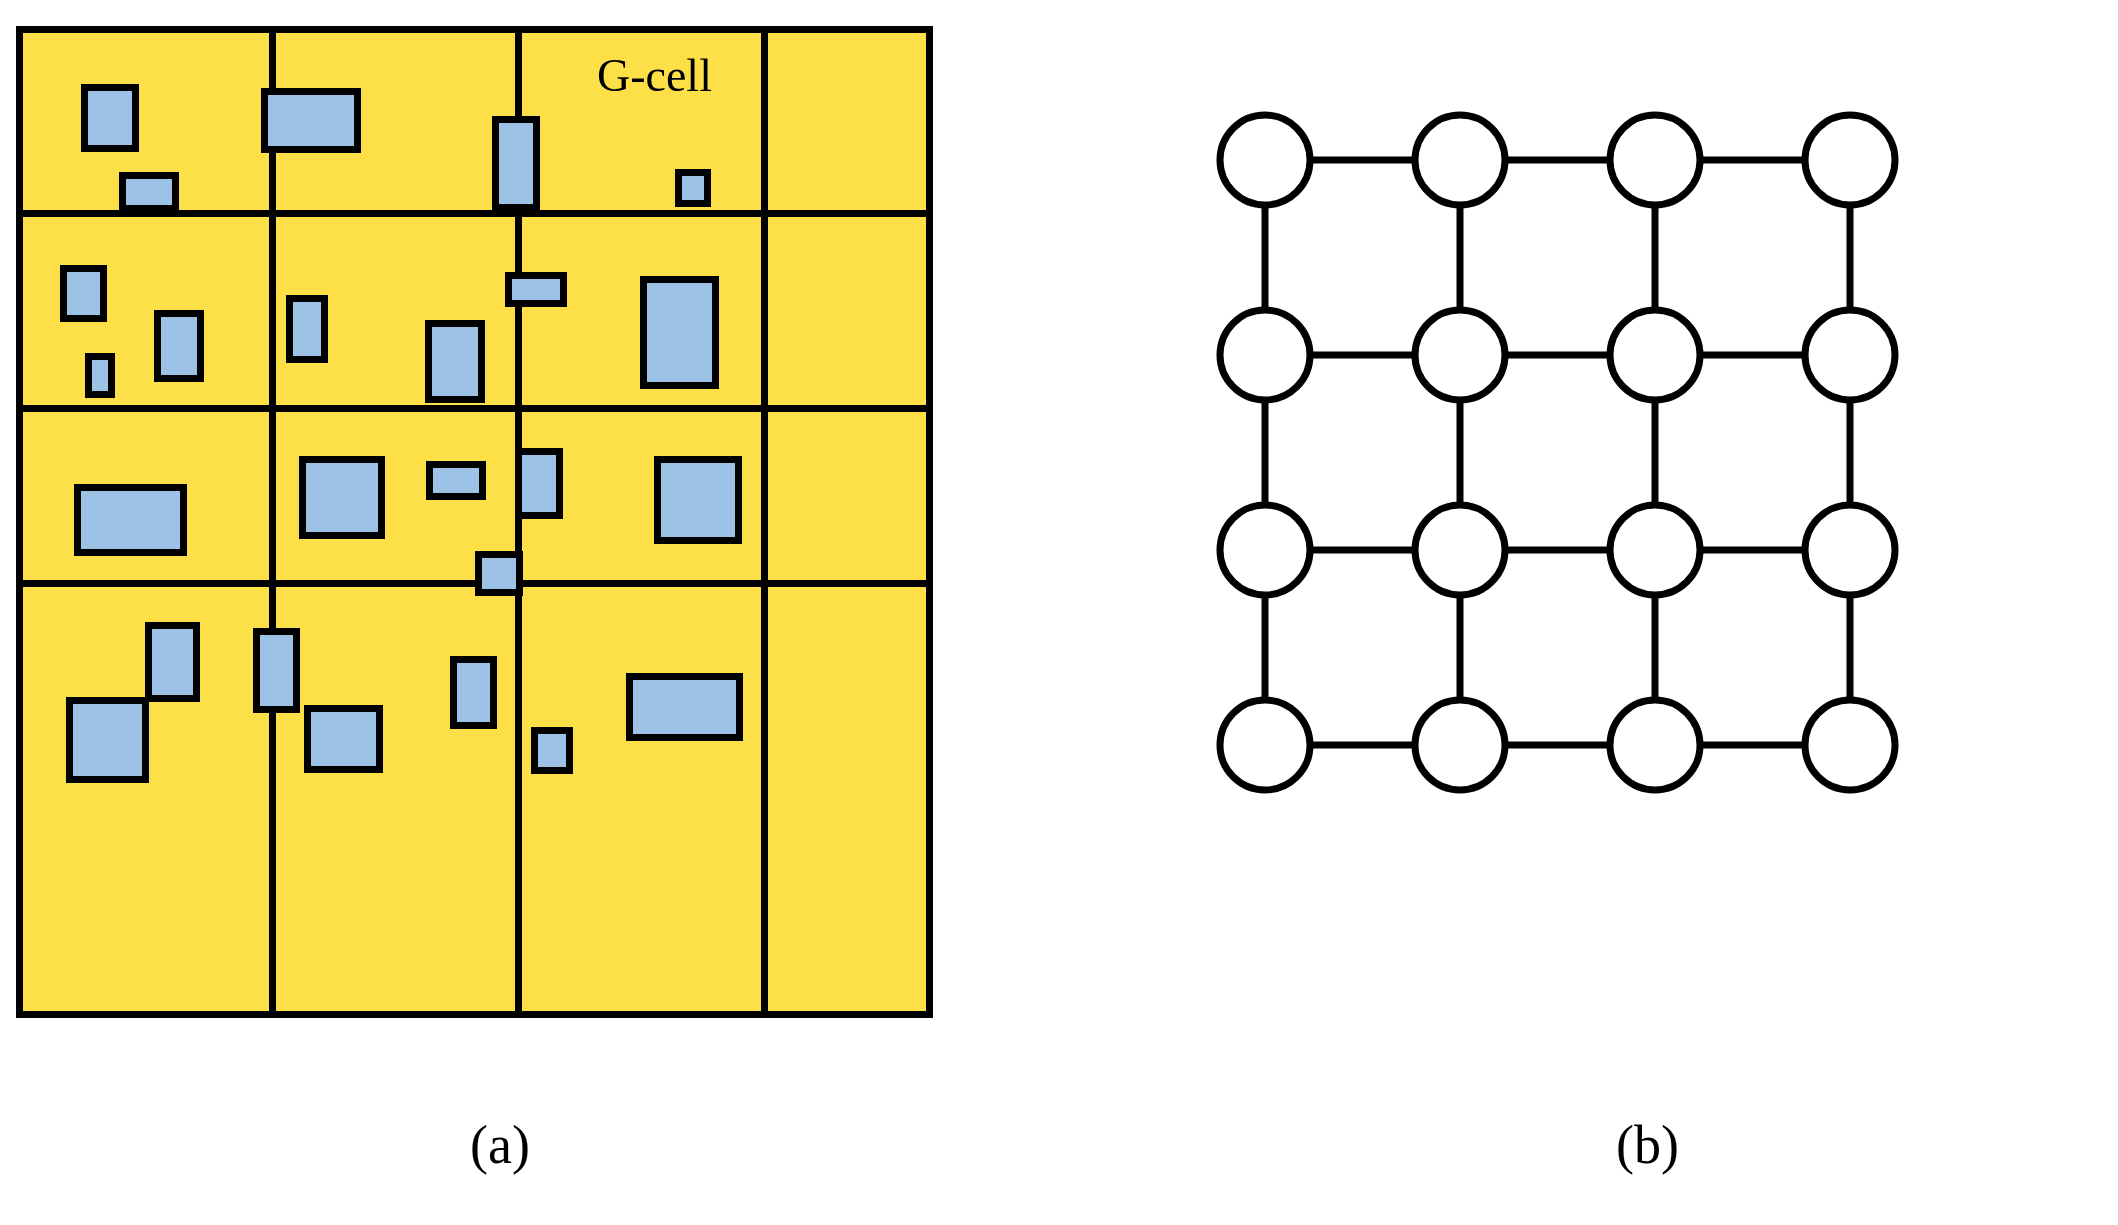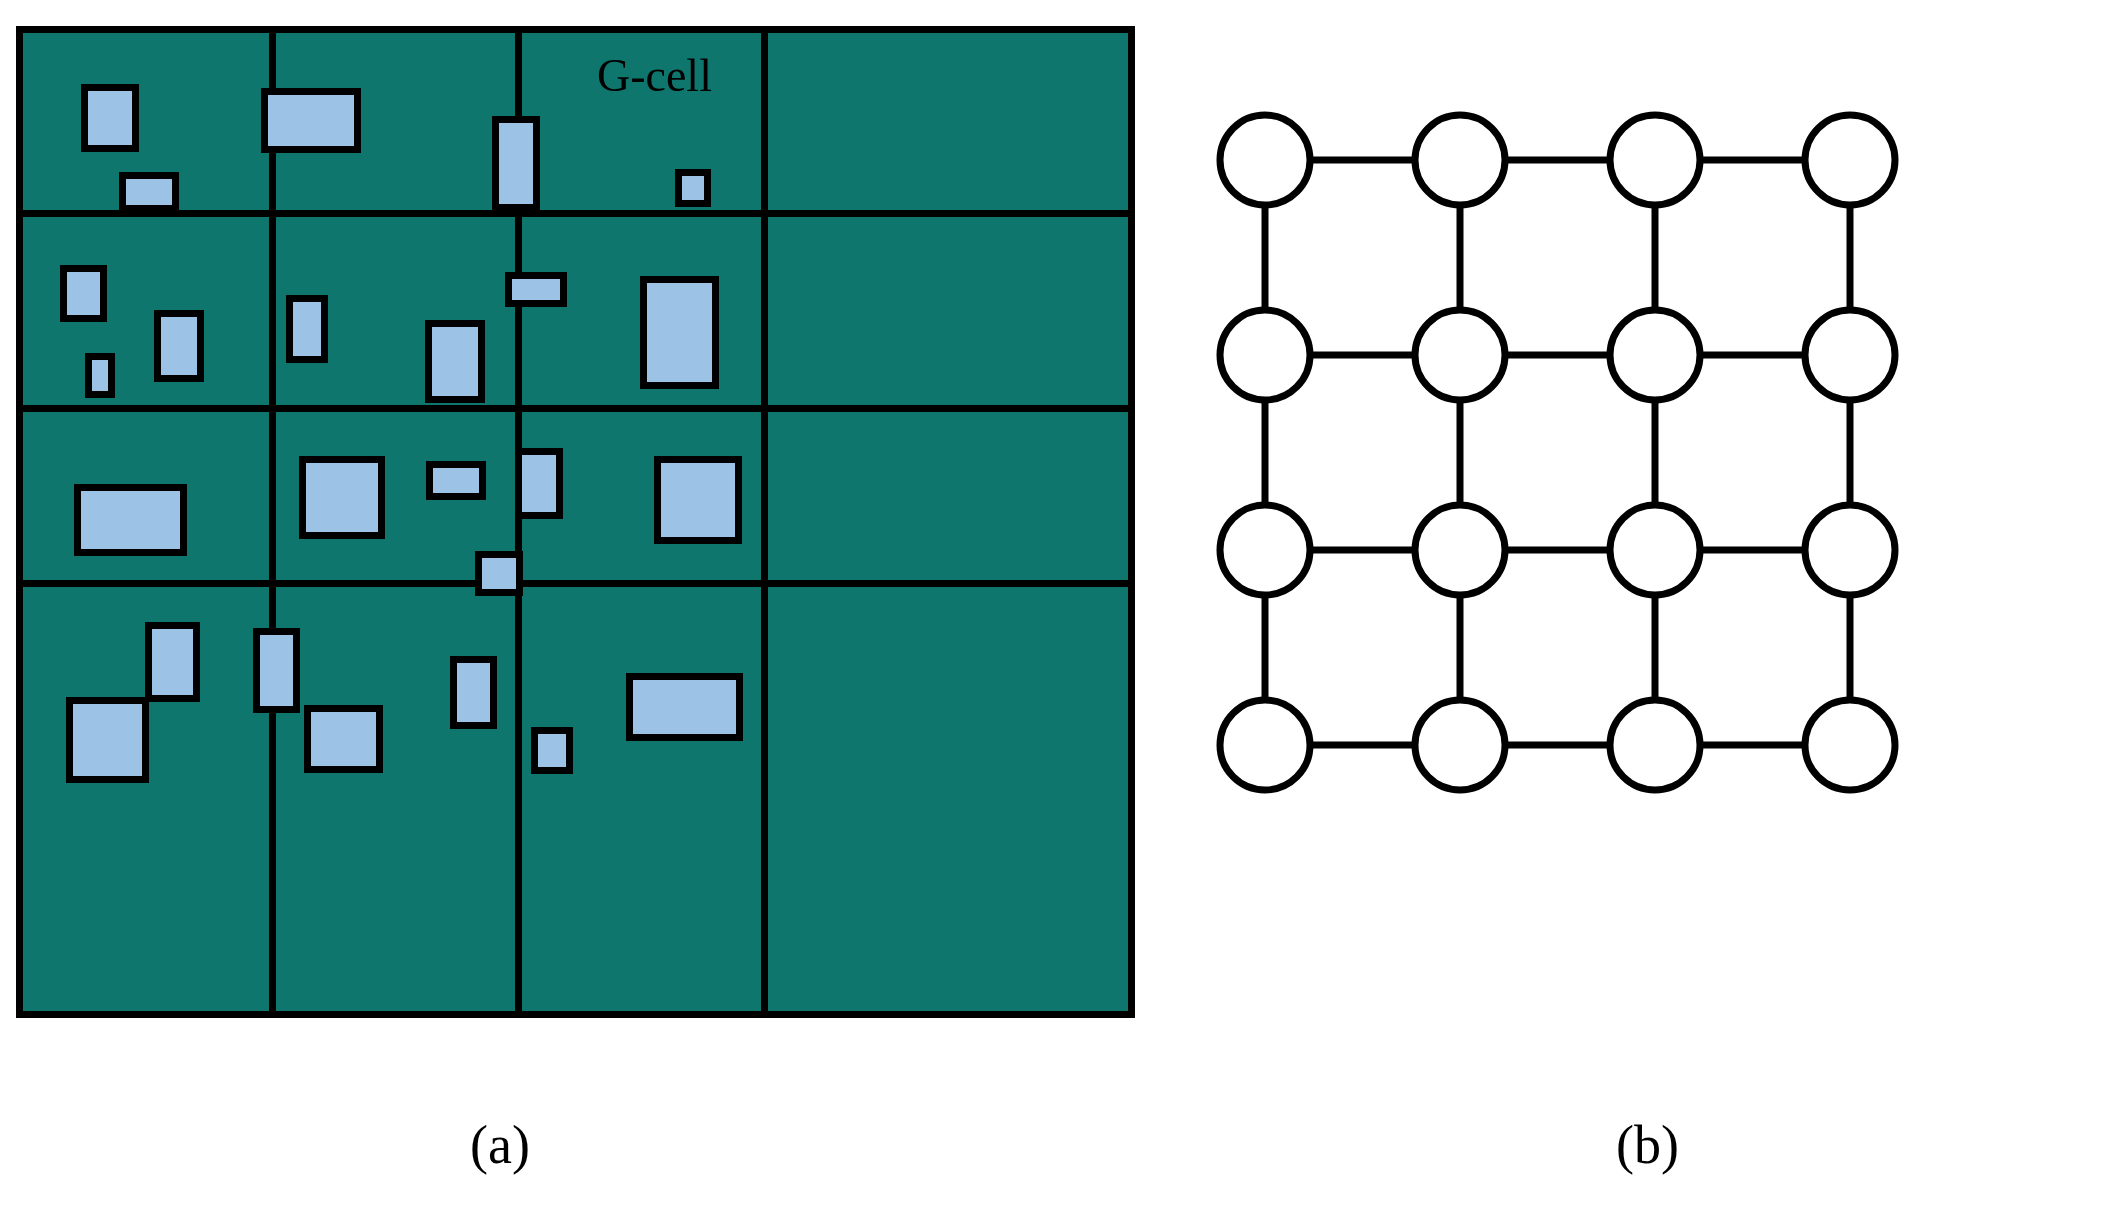--- a/index.html
+++ b/index.html
@@ -27,25 +27,25 @@
   #panel-a {
     left: 0px;
     top: 0px;
     width: 1060px;
     height: 1225px;
   }
   #grid-a {
     position: absolute;
     left: 16px;
     top: 26px;
-    width: 1119px;
+    width: 917px;
     height: 992px;
     border: 7px solid #000000;
     box-sizing: border-box;
-    background: #0f766e;
+    background: #fde047;
   }
   .grid-line-v, .grid-line-h {
     position: absolute;
     background: #000000;
   }
   .grid-line-v { width: 7px; top: 0; bottom: 0; }
   .grid-line-h { height: 7px; left: 0; right: 0; }
 
   .gcell-rect {
     position: absolute;

